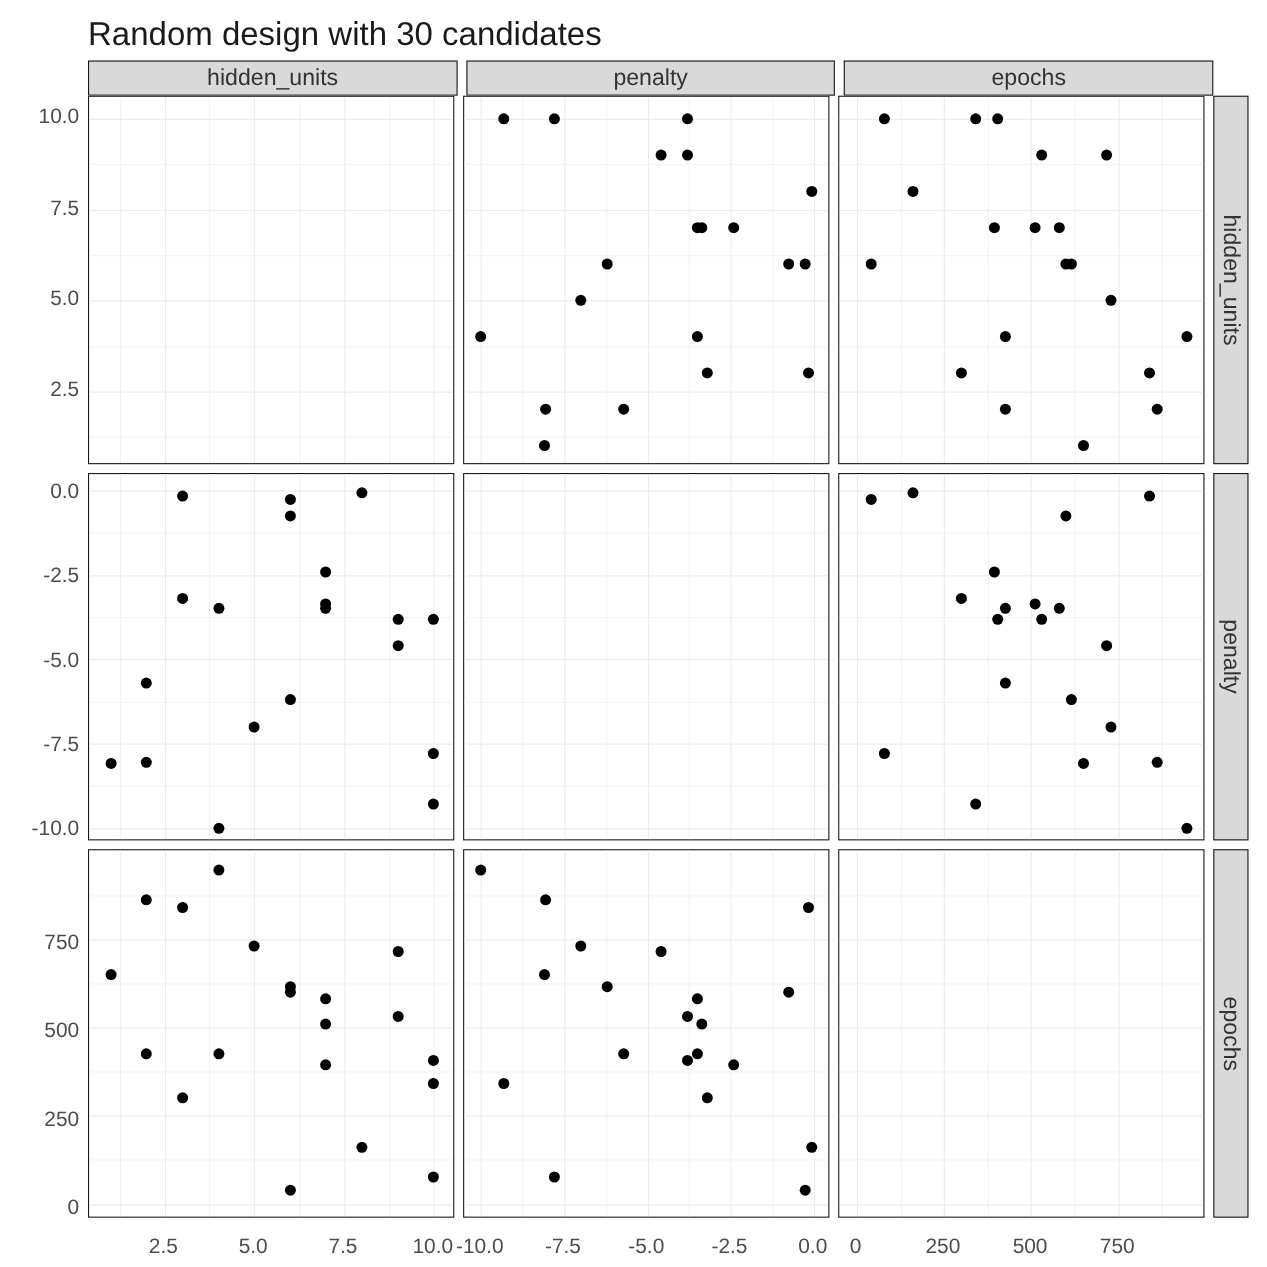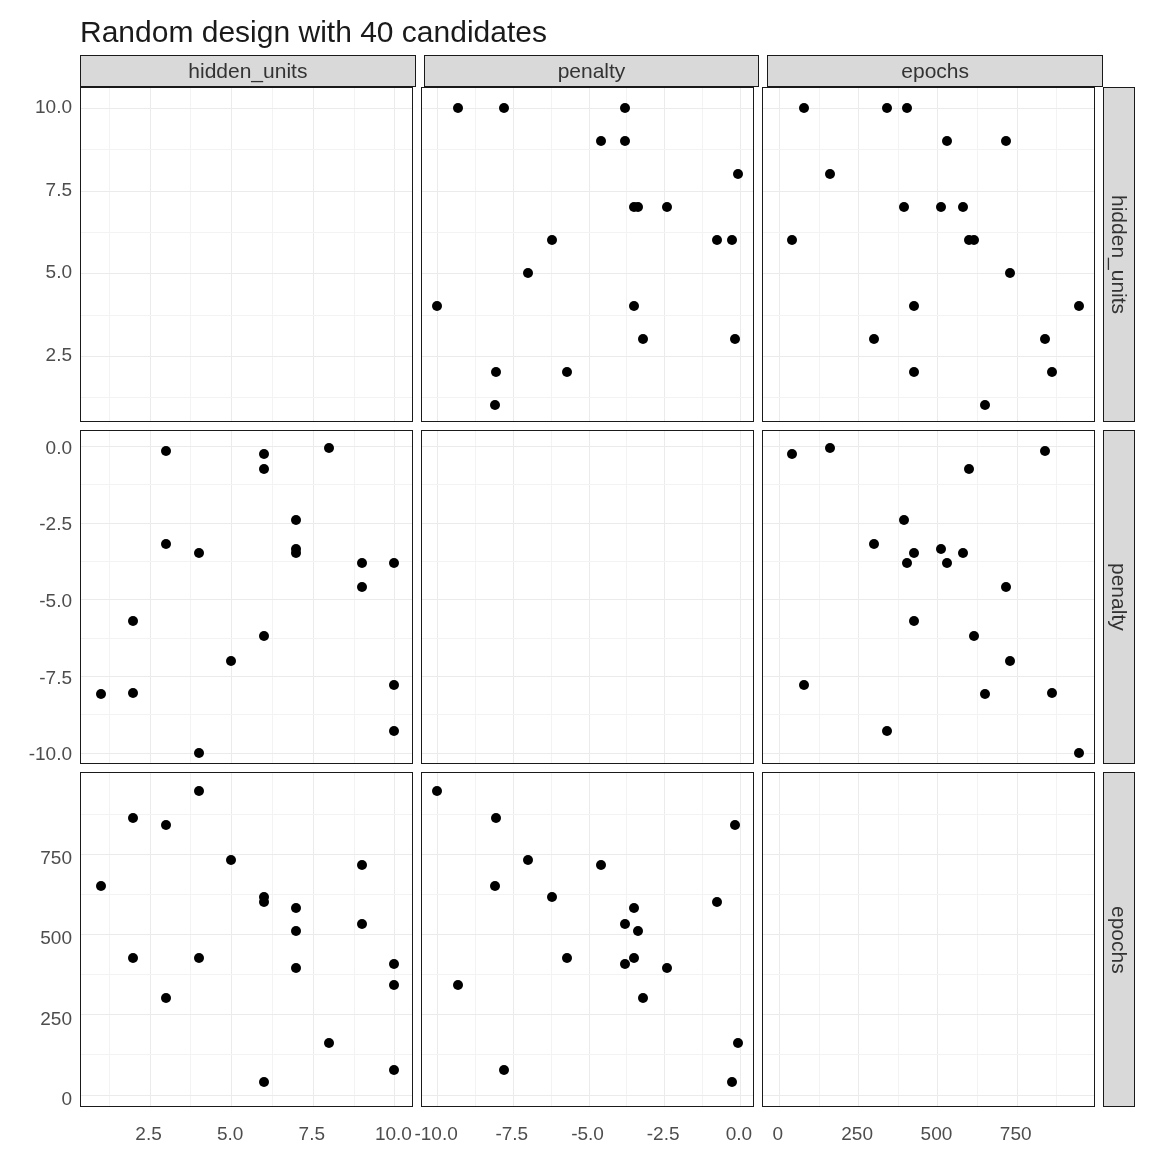--- a/index.html
+++ b/index.html
@@ -78,21 +78,21 @@
   .gridline-v.minor, .gridline-h.minor { background:#f3f3f3; }
   .pt {
     position:absolute; width:10px; height:10px; margin-left:-5px; margin-top:-5px;
     border-radius:50%; background:#000;
   }
   .y-tick { position:absolute; right:0; transform:translateY(-50%); font-size:19px; color:#4d4d4d; }
 </style>
 </head>
 <body>
 
-<div class="title">Random design with 40 candidates</div>
+<div class="title">Random design with 30 candidates</div>
 
 <div class="grid-container">
   <div class="col-strip-row" id="col-strips">
       <div class="col-strip">hidden_units</div>
       <div class="col-strip">penalty</div>
       <div class="col-strip">epochs</div>
     </div>
   <div class="panel-rows" id="panel-rows">
       <div class="panel-row">
         <div class="panel">

